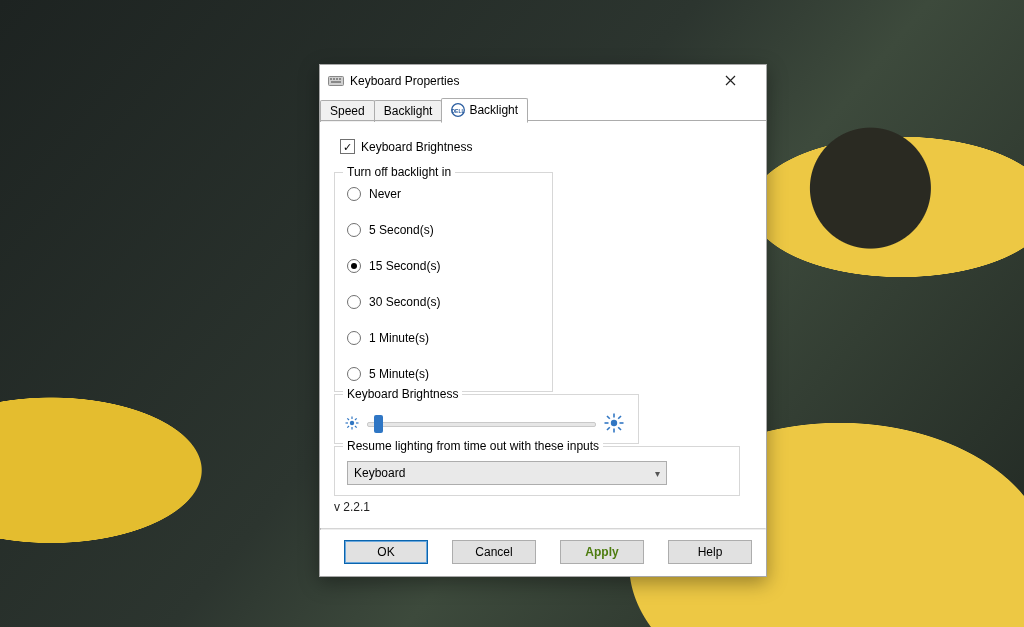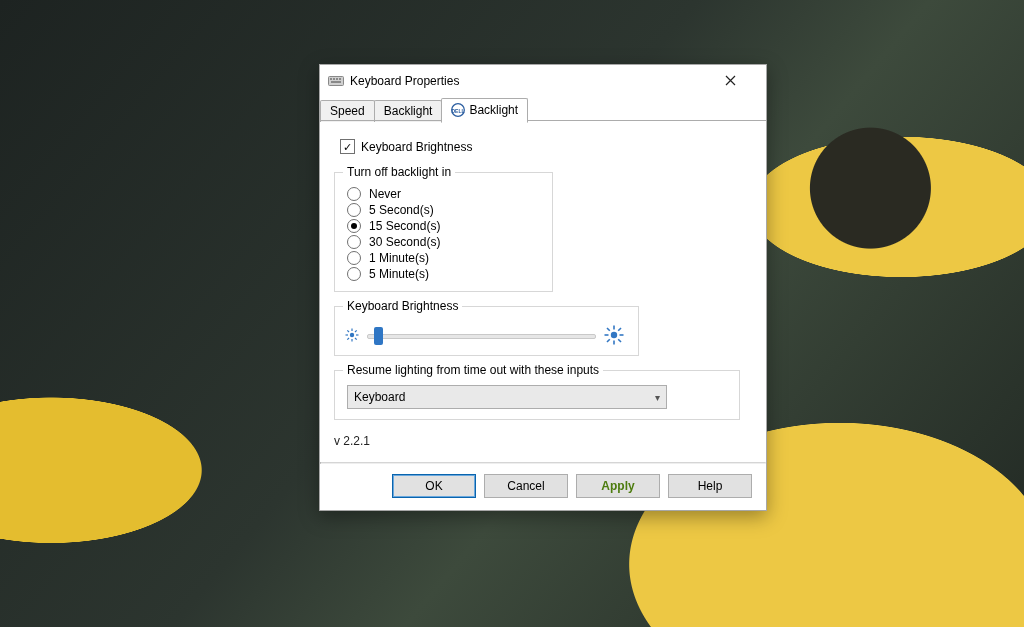--- a/index.html
+++ b/index.html
@@ -119,32 +119,32 @@
     font-size: 11px;
     line-height: 10px;
     background: #fff;
   }
 
   
   .group {
     position: relative;
     border: 1px solid #d7d7d7;
     padding: 14px 10px 10px 12px;
-    margin-bottom: 14px;
+    margin-bottom: 2px;
   }
   .group > .legend {
     position: absolute;
     top: -8px;
     left: 8px;
     background: #fff;
     padding: 0 4px;
     color: #000;
   }
 
-  .radio-list { display: flex; flex-direction: column; gap: 2px; }
+  .radio-list { display: flex; flex-direction: column; gap: 22px; }
   .radio-item { display: flex; align-items: center; gap: 8px; }
   .radio {
     width: 12px; height: 12px;
     border: 1px solid #707070;
     border-radius: 50%;
     display: flex; align-items: center; justify-content: center;
     background: #fff;
   }
   .radio .dot {
     width: 6px; height: 6px; border-radius: 50%;
@@ -202,21 +202,21 @@
   }
 
   
   .divider{
     border-top:1px solid #d5d5d5;
     margin:0;
   }
   .button-row{
     display:flex;
     justify-content:flex-end;
-    gap:8px;
+    gap:24px;
     padding:10px 14px 12px 14px;
   }
   .btn{
     width:82px; height:22px;
     border:1px solid #adadad;
     background:#e1e1e1;
     display:flex; align-items:center; justify-content:center;
     color:#000;
   }
   .btn.default{

